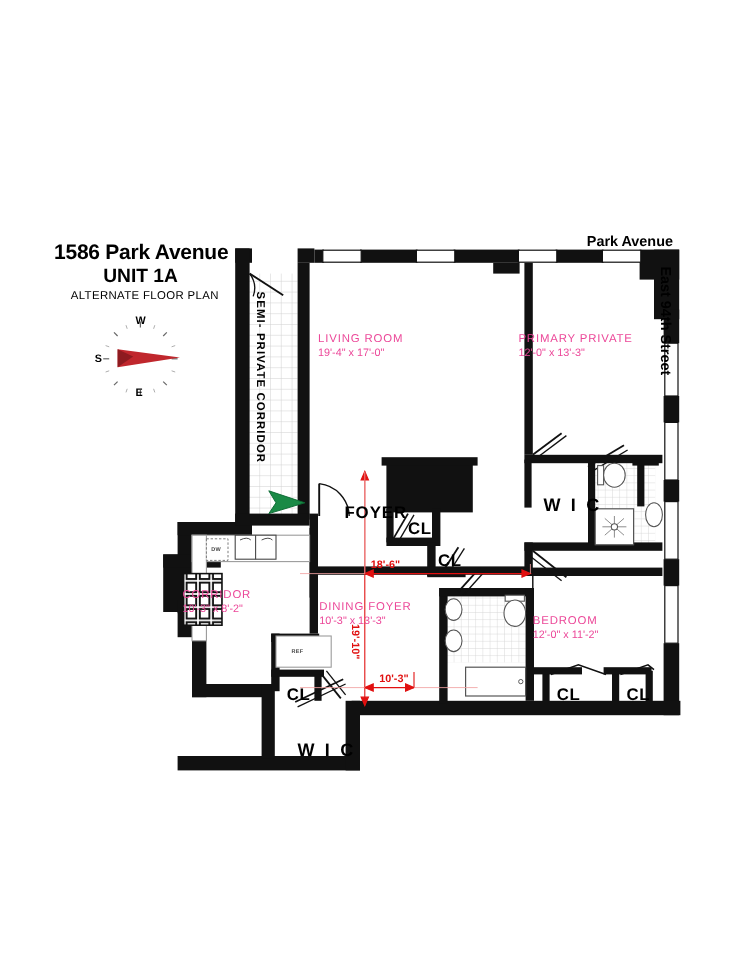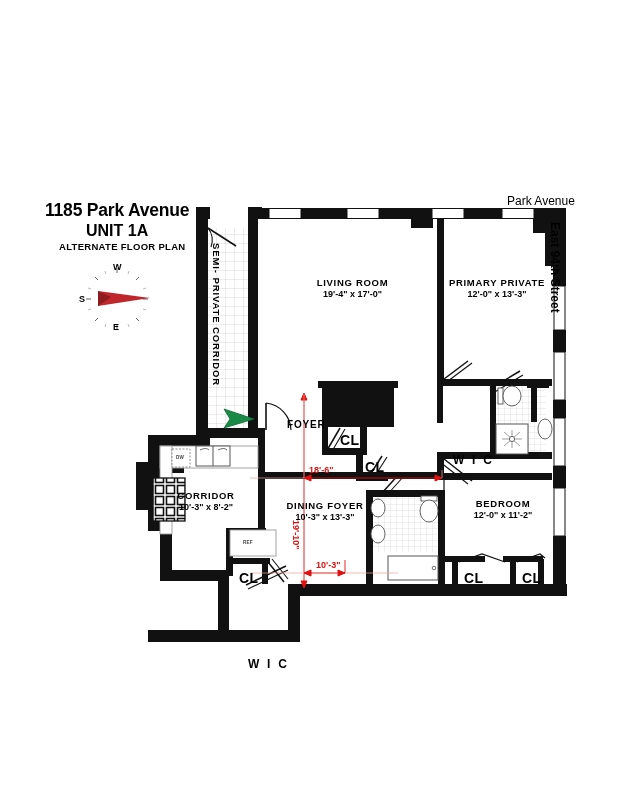--- a/index.html
+++ b/index.html
@@ -32,41 +32,40 @@
     letter-spacing: -0.2px;
   }
   #title-unit {
     left: 86px; top: 222px;
     font-size: 16px;
     font-weight: bold;
   }
   #title-sub {
     left: 59px; top: 241px;
     font-size: 9.5px;
-    font-weight: bold;
+    font-weight: normal;
     letter-spacing: 0.3px;
   }
   #street-top {
-    left: 507px; top: 194px;
+    left: 489px; top: 194px;
     font-size: 12px;
-    font-weight: normal;
+    font-weight: bold;
   }
   #street-right {
     left: 562px; top: 222px;
     font-size: 12px;
     font-weight: bold;
     transform-origin: 0 0;
     transform: rotate(90deg);
   }
   .rm {
     position: absolute;
-    text-align: center;
-    color: #000000;
-    white-space: nowrap;
-    font-weight: bold;
+    color: #ec4899;
+    white-space: nowrap;
+    font-weight: normal;
   }
   .rm .nm {
     font-size: 9.5px;
     letter-spacing: 0.7px;
     display: block;
   }
   .rm .dim {
     font-size: 9px;
     letter-spacing: 0px;
     display: block;
@@ -75,26 +74,25 @@
   .cl {
     position: absolute;
     font-size: 14px;
     font-weight: bold;
     color: #000;
     letter-spacing: 0.5px;
     white-space: nowrap;
   }
   .wic {
     position: absolute;
-    font-size: 12px;
+    font-size: 15px;
     font-weight: bold;
     color: #000;
     letter-spacing: 2.2px;
     white-space: nowrap;
-    margin-top: 40px;
   }
   .appl {
     position: absolute;
     font-size: 4.6px;
     font-weight: bold;
     color: #444;
     letter-spacing: 0.2px;
     white-space: nowrap;
   }
   #corridor-label {
@@ -104,21 +102,21 @@
     font-weight: bold;
     letter-spacing: 0.9px;
     color: #000;
     white-space: nowrap;
     transform-origin: 0 0;
     transform: rotate(90deg);
   }
   #foyer-label {
     position: absolute;
     left: 287px; top: 419px;
-    font-size: 10px;
+    font-size: 14px;
     font-weight: bold;
     letter-spacing: 0.8px;
     color: #000;
   }
   .dimtxt {
     position: absolute;
     font-size: 9px;
     font-weight: bold;
     color: #e11010;
     white-space: nowrap;
@@ -389,21 +387,21 @@
       <line x1="88" y1="310" x2="91" y2="309"></line>
       <line x1="146" y1="288" x2="143" y2="289"></line>
       <line x1="146" y1="310" x2="143" y2="309"></line>
     </g>
 
     <path d="M98,291 L150,298 L98,306 Z" fill="#c0272d"></path>
     <path d="M98,291 L111,297 L98,306 Z" fill="#8e1b20"></path>
   </g>
 </svg>
 
-<div class="hdr" id="title-main">1185 Park Avenue</div>
+<div class="hdr" id="title-main">1586 Park Avenue</div>
 <div class="hdr" id="title-unit">UNIT 1A</div>
 <div class="hdr" id="title-sub">ALTERNATE FLOOR PLAN</div>
 
 <div class="hdr" id="street-top">Park Avenue</div>
 <div class="hdr" id="street-right">East 94th Street</div>
 
 <div class="compass-lbl" style="left:113px; top:262px;">W</div>
 <div class="compass-lbl" style="left:79px;  top:294px;">S</div>
 <div class="compass-lbl" style="left:113px; top:322px;">E</div>
 
@@ -412,21 +410,21 @@
 <div class="rm" style="left:265px; top:277px; width:175px;">
   <span class="nm">LIVING ROOM</span>
   <span class="dim">19'-4" x 17'-0"</span>
 </div>
 
 <div class="rm" style="left:432px; top:277px; width:130px;">
   <span class="nm">PRIMARY PRIVATE</span>
   <span class="dim">12'-0" x 13'-3"</span>
 </div>
 
-<div class="rm" style="left:444px; top:498px; width:118px;">
+<div class="rm" style="left:444px; top:512px; width:118px;">
   <span class="nm">BEDROOM</span>
   <span class="dim">12'-0" x 11'-2"</span>
 </div>
 
 <div class="rm" style="left:152px; top:490px; width:108px;">
   <span class="nm">CORRIDOR</span>
   <span class="dim">10'-3" x 8'-2"</span>
 </div>
 
 <div class="rm" style="left:266px; top:500px; width:118px;">

